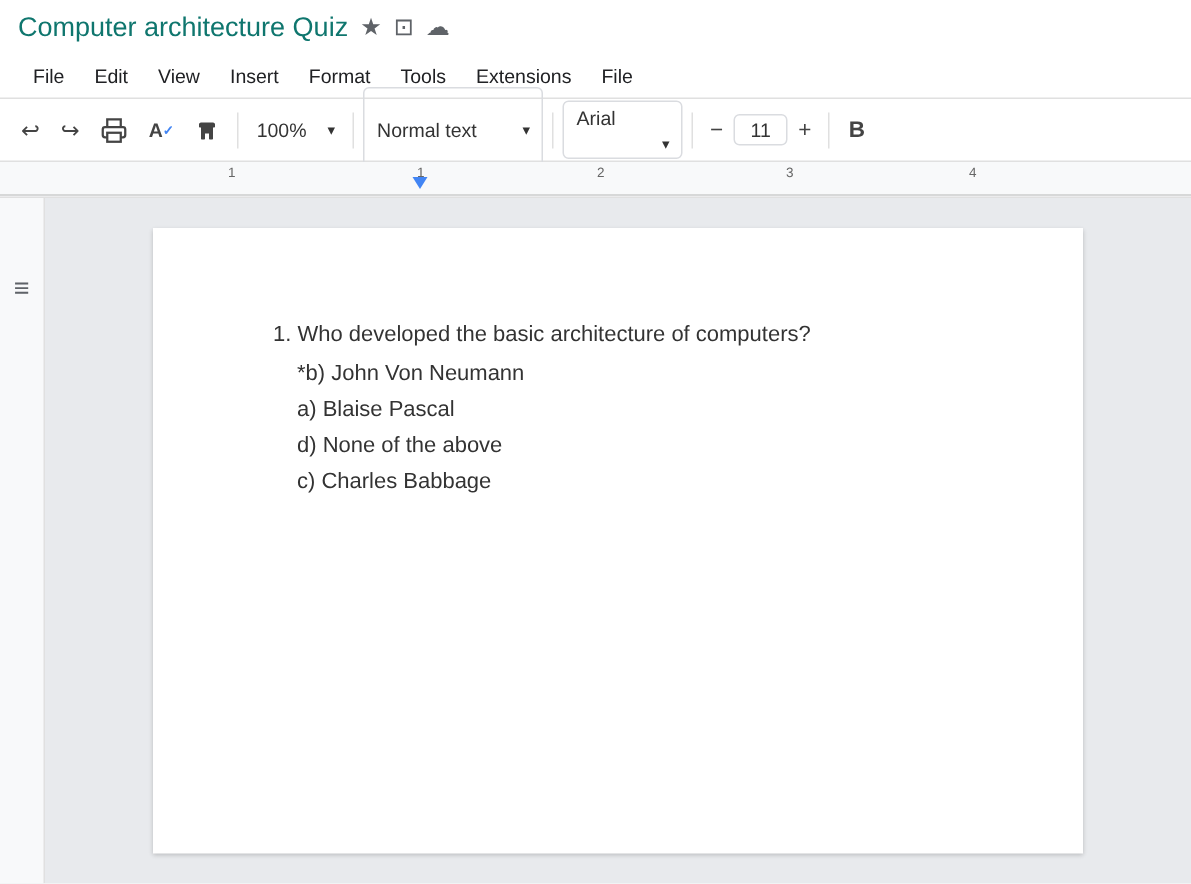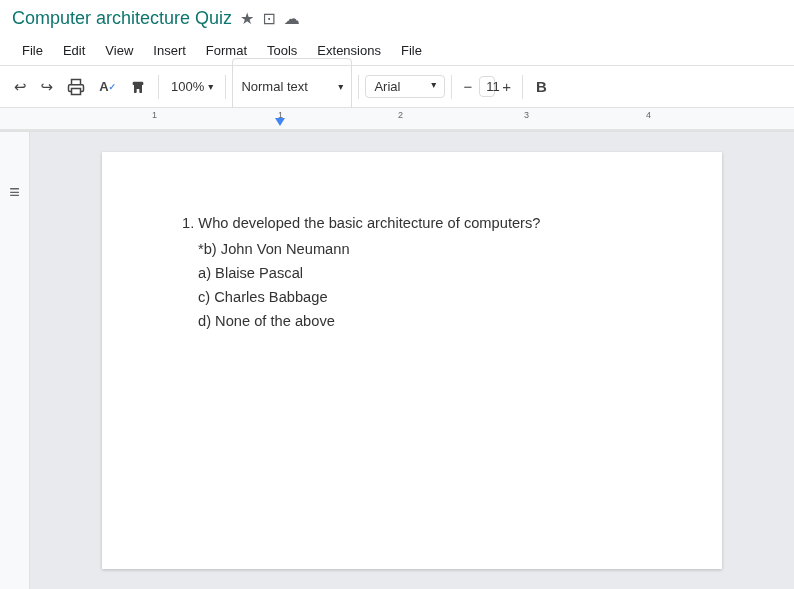--- a/index.html
+++ b/index.html
@@ -69,21 +69,21 @@
     }
     .toolbar-divider {
       width: 1px;
       height: 24px;
       background: #e0e0e0;
       margin: 0 4px;
     }
     .zoom-control {
       display: flex;
       align-items: center;
-      gap: 4px;
+      gap: 14px;
       padding: 2px 6px;
       border-radius: 4px;
       cursor: pointer;
       font-size: 13px;
     }
     .style-dropdown {
       display: flex;
       align-items: center;
       gap: 4px;
       padding: 20px 8px;
@@ -96,32 +96,33 @@
     .font-dropdown {
       display: flex;
       align-items: flex-start;
       gap: 4px;
       padding: 3px 8px;
       border: 1px solid #dadce0;
       border-radius: 4px;
       cursor: pointer;
       font-size: 13px;
       min-width: 80px;
+      flex-direction: column;
     }
     .font-size-control {
       display: flex;
       align-items: center;
       gap: 2px;
     }
     .font-size-box {
       border: 1px solid #dadce0;
       border-radius: 4px;
       padding: 2px 6px;
       font-size: 13px;
-      width: 16px;
+      width: 36px;
       text-align: center;
     }
     .font-size-btn {
       cursor: pointer;
       padding: 2px 5px;
       font-size: 15px;
       color: #444;
       border: none;
       background: transparent;
       border-radius: 4px;
@@ -297,20 +298,20 @@
 
   <div id="doc-area">
     <div id="document">
 
       <div class="question-block">
         <div class="question-text">
           <span>1. </span><span>Who developed the basic architecture of computers?</span>
         </div>
         <div class="answer-option">*b) John Von Neumann</div>
         <div class="answer-option">a) Blaise Pascal</div>
+        <div class="answer-option">d) None of the above</div>
         <div class="answer-option">c) Charles Babbage</div>
-        <div class="answer-option">d) None of the above</div>
       </div>
 
 
     </div>
   </div>
 </div>
 
 </body></html>

